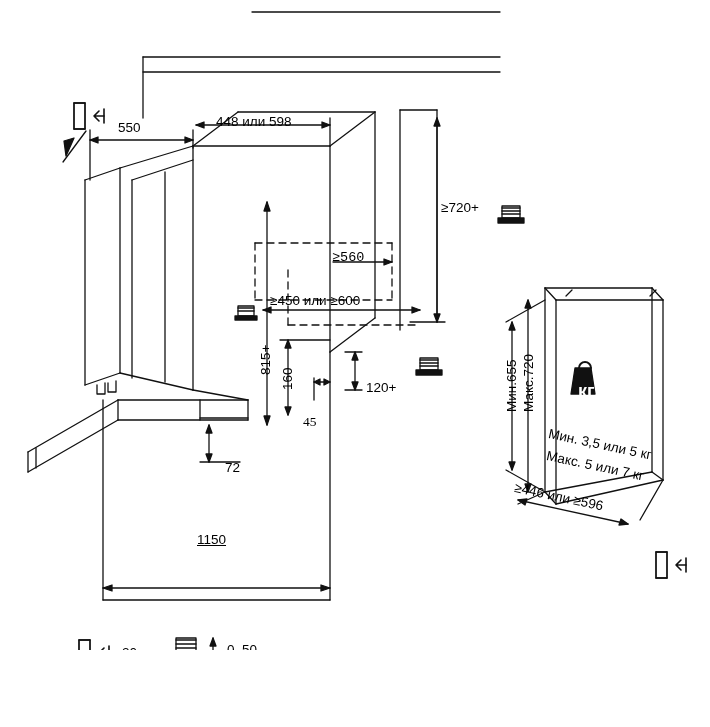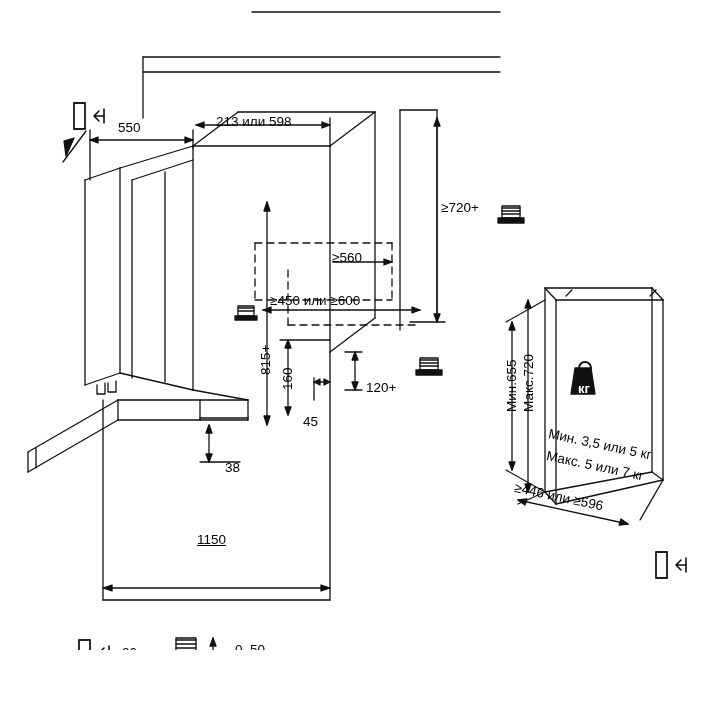--- a/index.html
+++ b/index.html
@@ -25,21 +25,21 @@
     height: 727px;
   }
   .lbl {
     position: absolute;
     font-family: "Liberation Sans", sans-serif;
     font-size: 13.5px;
     color: #000000;
     white-space: nowrap;
     line-height: 1;
   }
-  .lbl.sm { font-size: 13px; }
+  .lbl.sm { font-size: 18px; }
   .rot90 {
     transform-origin: 0 0;
     transform: rotate(-90deg);
   }
 </style>
 </head>
 <body>
 
 <div id="stage">
 
@@ -259,38 +259,38 @@
         <rect x="172" y="654" width="28" height="6" fill="#111111"></rect>
         <line x1="213" y1="638" x2="213" y2="662"></line>
         <path d="M213 638 l-3 8 l6 0 z" fill="#111"></path>
         <path d="M213 662 l-3 -8 l6 0 z" fill="#111"></path>
       </g>
 
     </g>
   </svg>
 
   <div class="lbl" style="left:118px; top:121px;">550</div>
-  <div class="lbl" style="left:216px; top:115px;">213 или 598</div>
+  <div class="lbl" style="left:216px; top:115px;">448 или 598</div>
   <div class="lbl" style="left:441px; top:201px;">≥720+</div>
-  <div class="lbl" style="left:332px; top:251px;">≥560</div>
+  <div class="lbl" style="left:332px; top:251px;font-family:Liberation Mono, monospace;">≥560</div>
   <div class="lbl" style="left:262px; top:294px;padding-left:8px;">≥450 или ≥600</div>
 
   <div class="lbl rot90" style="left:259px; top:375px;">815+</div>
   <div class="lbl rot90" style="left:281px; top:390px;">160</div>
 
   <div class="lbl" style="left:366px; top:381px;">120+</div>
-  <div class="lbl" style="left:303px; top:415px;">45</div>
-  <div class="lbl" style="left:225px; top:461px;">38</div>
+  <div class="lbl" style="left:303px; top:415px;font-family:Liberation Serif, serif;">45</div>
+  <div class="lbl" style="left:225px; top:461px;">72</div>
   <div class="lbl" style="left:197px; top:533px;text-decoration:underline;">1150</div>
 
   <div class="lbl rot90" style="left:505px; top:412px;">Мин.655</div>
   <div class="lbl rot90" style="left:522px; top:412px;">Макс.720</div>
 
   <div class="lbl" style="left:550px; top:427px; transform: rotate(12deg); transform-origin: 0 0;">Мин. 3,5 или 5 кг</div>
   <div class="lbl" style="left:548px; top:449px; transform: rotate(12deg); transform-origin: 0 0;">Макс. 5 или 7 кг</div>
   <div class="lbl" style="left:516px; top:481px; transform: rotate(12deg); transform-origin: 0 0;">≥446 или ≥596</div>
 
   <div class="lbl sm" style="left:578px; top:382px; color:#ffffff; font-weight:bold;">кг</div>
 
   <div class="lbl" style="left:122px; top:646px;">20</div>
-  <div class="lbl" style="left:235px; top:643px;">0–50</div>
+  <div class="lbl" style="left:227px; top:643px;">0–50</div>
 
 </div>
 
 </body></html>

